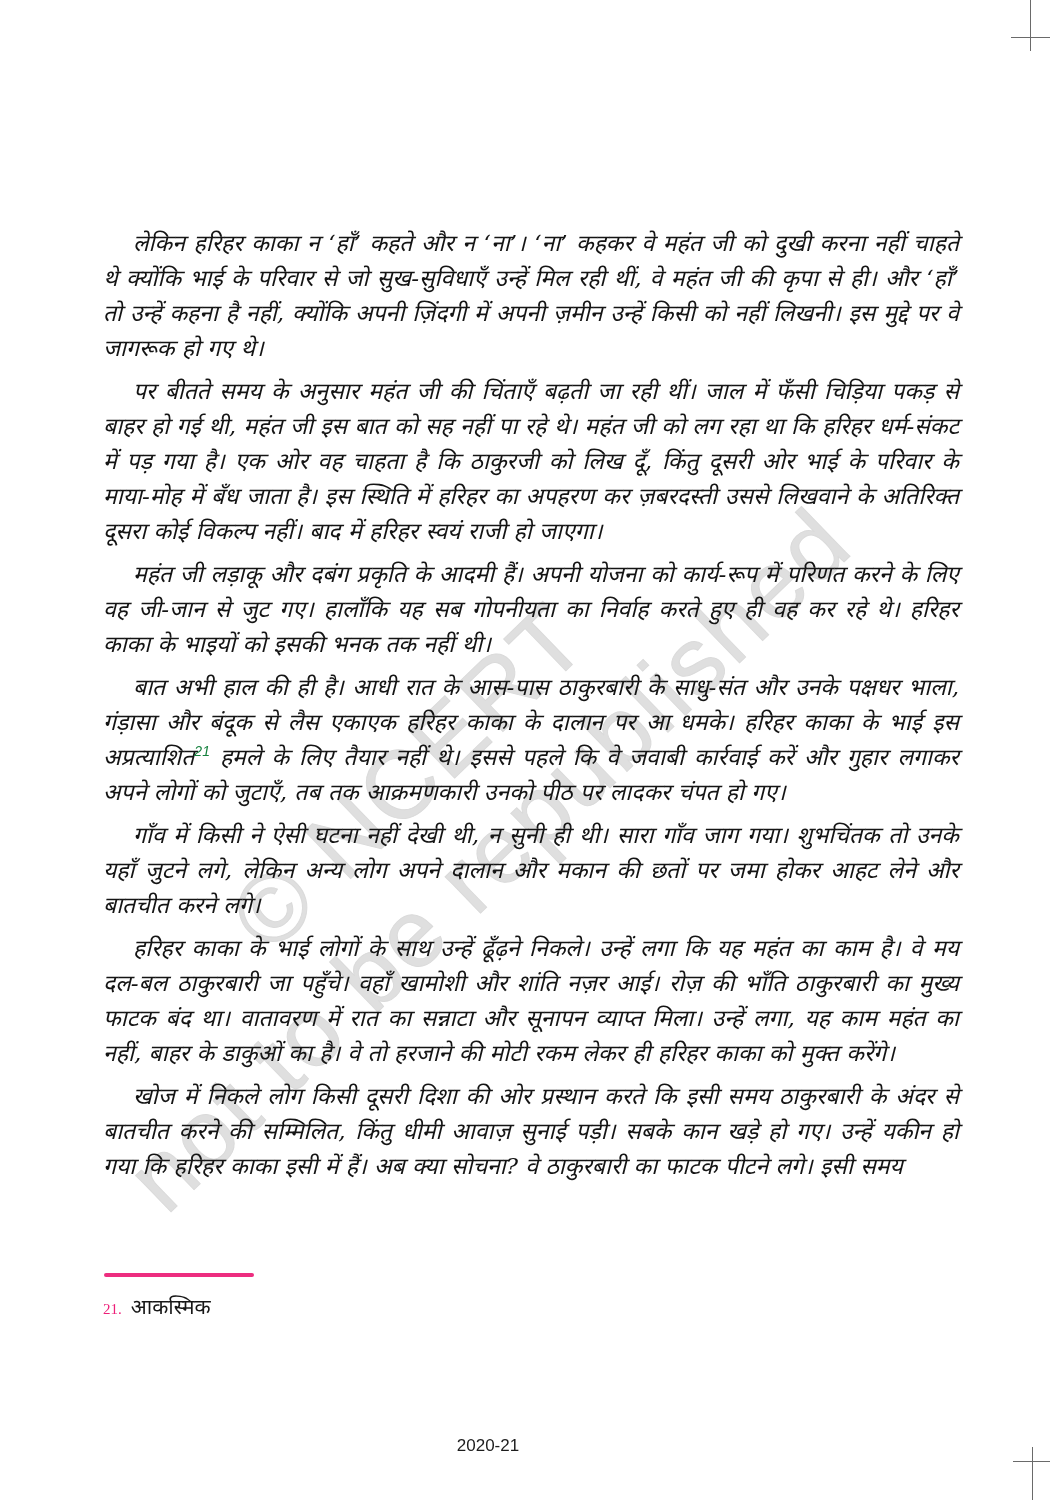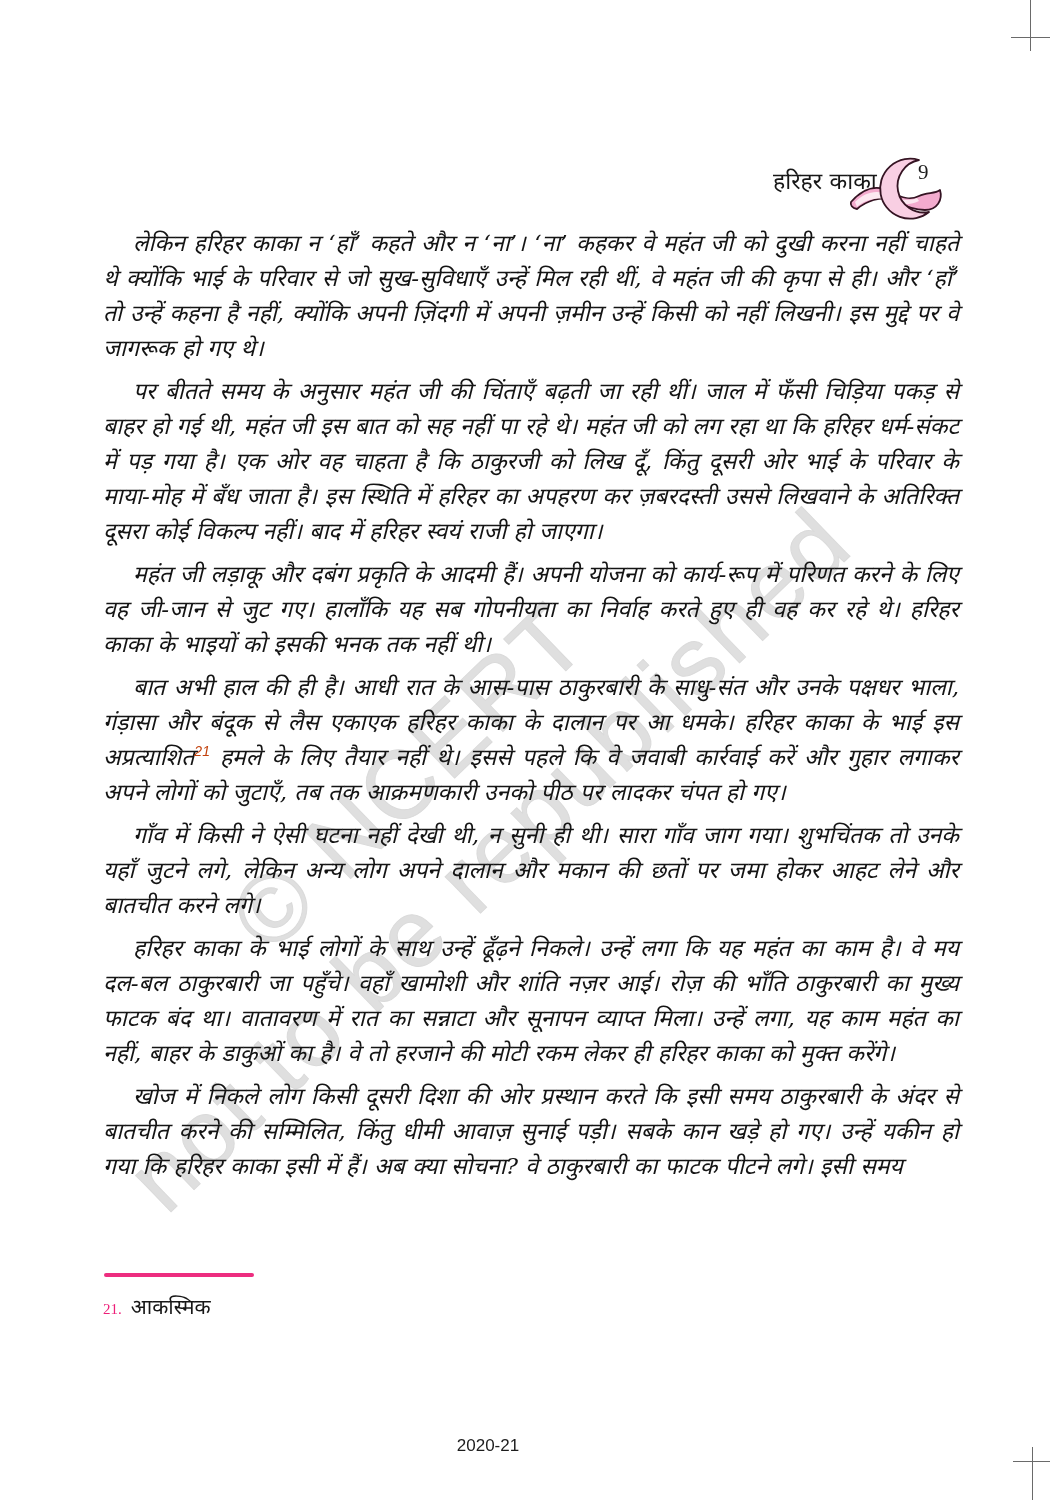--- a/index.html
+++ b/index.html
@@ -93,21 +93,21 @@
   .para {
     margin: 0 0 8px 0;
     text-indent: 30px;
     font-size: 23px;
     line-height: 35px;
     text-align: justify;
     color: #141414;
     font-family: "DejaVu Serif", serif;
   }
   .sup-ref {
-    color: #c2410c;
+    color: #15803d;
     font-size: 14px;
     vertical-align: super;
     line-height: 0;
     font-family: "Liberation Sans", sans-serif;
   }
 
   
   .footnote-rule {
     position: absolute;
     left: 104px;
@@ -154,32 +154,20 @@
   <div class="watermark">
     <div class="wm-line1">© NCERT</div>
     <div class="wm-line2">not to be republished</div>
   </div>
 
   <div class="cropmark cm-tr-v"></div>
   <div class="cropmark cm-tr-h"></div>
   <div class="cropmark cm-br-h"></div>
   <div class="cropmark cm-br-v"></div>
 
-  <header class="page-header">
-    <span class="chapter-title">हरिहर काका</span>
-    <svg class="ribbon" viewBox="0 0 100 85" xmlns="http://www.w3.org/2000/svg">
-
-      <path d="M 4 50 C 16 36, 30 32, 44 40 C 56 47, 64 48, 72 44 C 80 40, 88 42, 93 38 C 96 48, 90 58, 78 58 C 64 58, 56 52, 46 48 C 34 43, 18 50, 10 57 C 5 56, 3 53, 4 50 Z" fill="#f3abce" stroke="#351423" stroke-width="1.8" stroke-linejoin="round"></path>
-
-      <path d="M 8 50 C 18 40, 30 37, 42 43 C 54 49, 64 49, 70 46 L 72 49 C 62 54, 50 53, 40 48 C 30 44, 16 49, 10 55 Z" fill="#fce8f1" stroke="none"></path>
-
-      <path d="M 72 8 A 30 30 0 1 0 82 60 A 26 26 0 0 1 72 8 Z" fill="#f9cfe3" stroke="#351423" stroke-width="1.8" stroke-linejoin="round"></path>
-    </svg>
-    <span class="page-number">9</span>
-  </header>
 
   <main class="body-text" id="paragraphs">
       <p class="para"><span>लेकिन हरिहर काका न ‘हाँ’ कहते और न ‘ना’। ‘ना’ कहकर वे महंत जी को दुखी करना नहीं चाहते थे क्योंकि भाई के परिवार से जो सुख-सुविधाएँ उन्हें मिल रही थीं, वे महंत जी की कृपा से ही। और ‘हाँ’ तो उन्हें कहना है नहीं, क्योंकि अपनी ज़िंदगी में अपनी ज़मीन उन्हें किसी को नहीं लिखनी। इस मुद्दे पर वे जागरूक हो गए थे।</span></p>
       <p class="para"><span>पर बीतते समय के अनुसार महंत जी की चिंताएँ बढ़ती जा रही थीं। जाल में फँसी चिड़िया पकड़ से बाहर हो गई थी, महंत जी इस बात को सह नहीं पा रहे थे। महंत जी को लग रहा था कि हरिहर धर्म-संकट में पड़ गया है। एक ओर वह चाहता है कि ठाकुरजी को लिख दूँ, किंतु दूसरी ओर भाई के परिवार के माया-मोह में बँध जाता है। इस स्थिति में हरिहर का अपहरण कर ज़बरदस्ती उससे लिखवाने के अतिरिक्त दूसरा कोई विकल्प नहीं। बाद में हरिहर स्वयं राजी हो जाएगा।</span></p>
       <p class="para"><span>महंत जी लड़ाकू और दबंग प्रकृति के आदमी हैं। अपनी योजना को कार्य-रूप में परिणत करने के लिए वह जी-जान से जुट गए। हालाँकि यह सब गोपनीयता का निर्वाह करते हुए ही वह कर रहे थे। हरिहर काका के भाइयों को इसकी भनक तक नहीं थी।</span></p>
       <p class="para"><span>बात अभी हाल की ही है। आधी रात के आस-पास ठाकुरबारी के साधु-संत और उनके पक्षधर भाला, गंड़ासा और बंदूक से लैस एकाएक हरिहर काका के दालान पर आ धमके। हरिहर काका के भाई इस अप्रत्याशित</span><span class="sup-ref">21</span><span> हमले के लिए तैयार नहीं थे। इससे पहले कि वे जवाबी कार्रवाई करें और गुहार लगाकर अपने लोगों को जुटाएँ, तब तक आक्रमणकारी उनको पीठ पर लादकर चंपत हो गए।</span></p>
       <p class="para"><span>गाँव में किसी ने ऐसी घटना नहीं देखी थी, न सुनी ही थी। सारा गाँव जाग गया। शुभचिंतक तो उनके यहाँ जुटने लगे, लेकिन अन्य लोग अपने दालान और मकान की छतों पर जमा होकर आहट लेने और बातचीत करने लगे।</span></p>
       <p class="para"><span>हरिहर काका के भाई लोगों के साथ उन्हें ढूँढ़ने निकले। उन्हें लगा कि यह महंत का काम है। वे मय दल-बल ठाकुरबारी जा पहुँचे। वहाँ खामोशी और शांति नज़र आई। रोज़ की भाँति ठाकुरबारी का मुख्य फाटक बंद था। वातावरण में रात का सन्नाटा और सूनापन व्याप्त मिला। उन्हें लगा, यह काम महंत का नहीं, बाहर के डाकुओं का है। वे तो हरजाने की मोटी रकम लेकर ही हरिहर काका को मुक्त करेंगे।</span></p>
       <p class="para"><span>खोज में निकले लोग किसी दूसरी दिशा की ओर प्रस्थान करते कि इसी समय ठाकुरबारी के अंदर से बातचीत करने की सम्मिलित, किंतु धीमी आवाज़ सुनाई पड़ी। सबके कान खड़े हो गए। उन्हें यकीन हो गया कि हरिहर काका इसी में हैं। अब क्या सोचना? वे ठाकुरबारी का फाटक पीटने लगे। इसी समय</span></p>
     </main>

